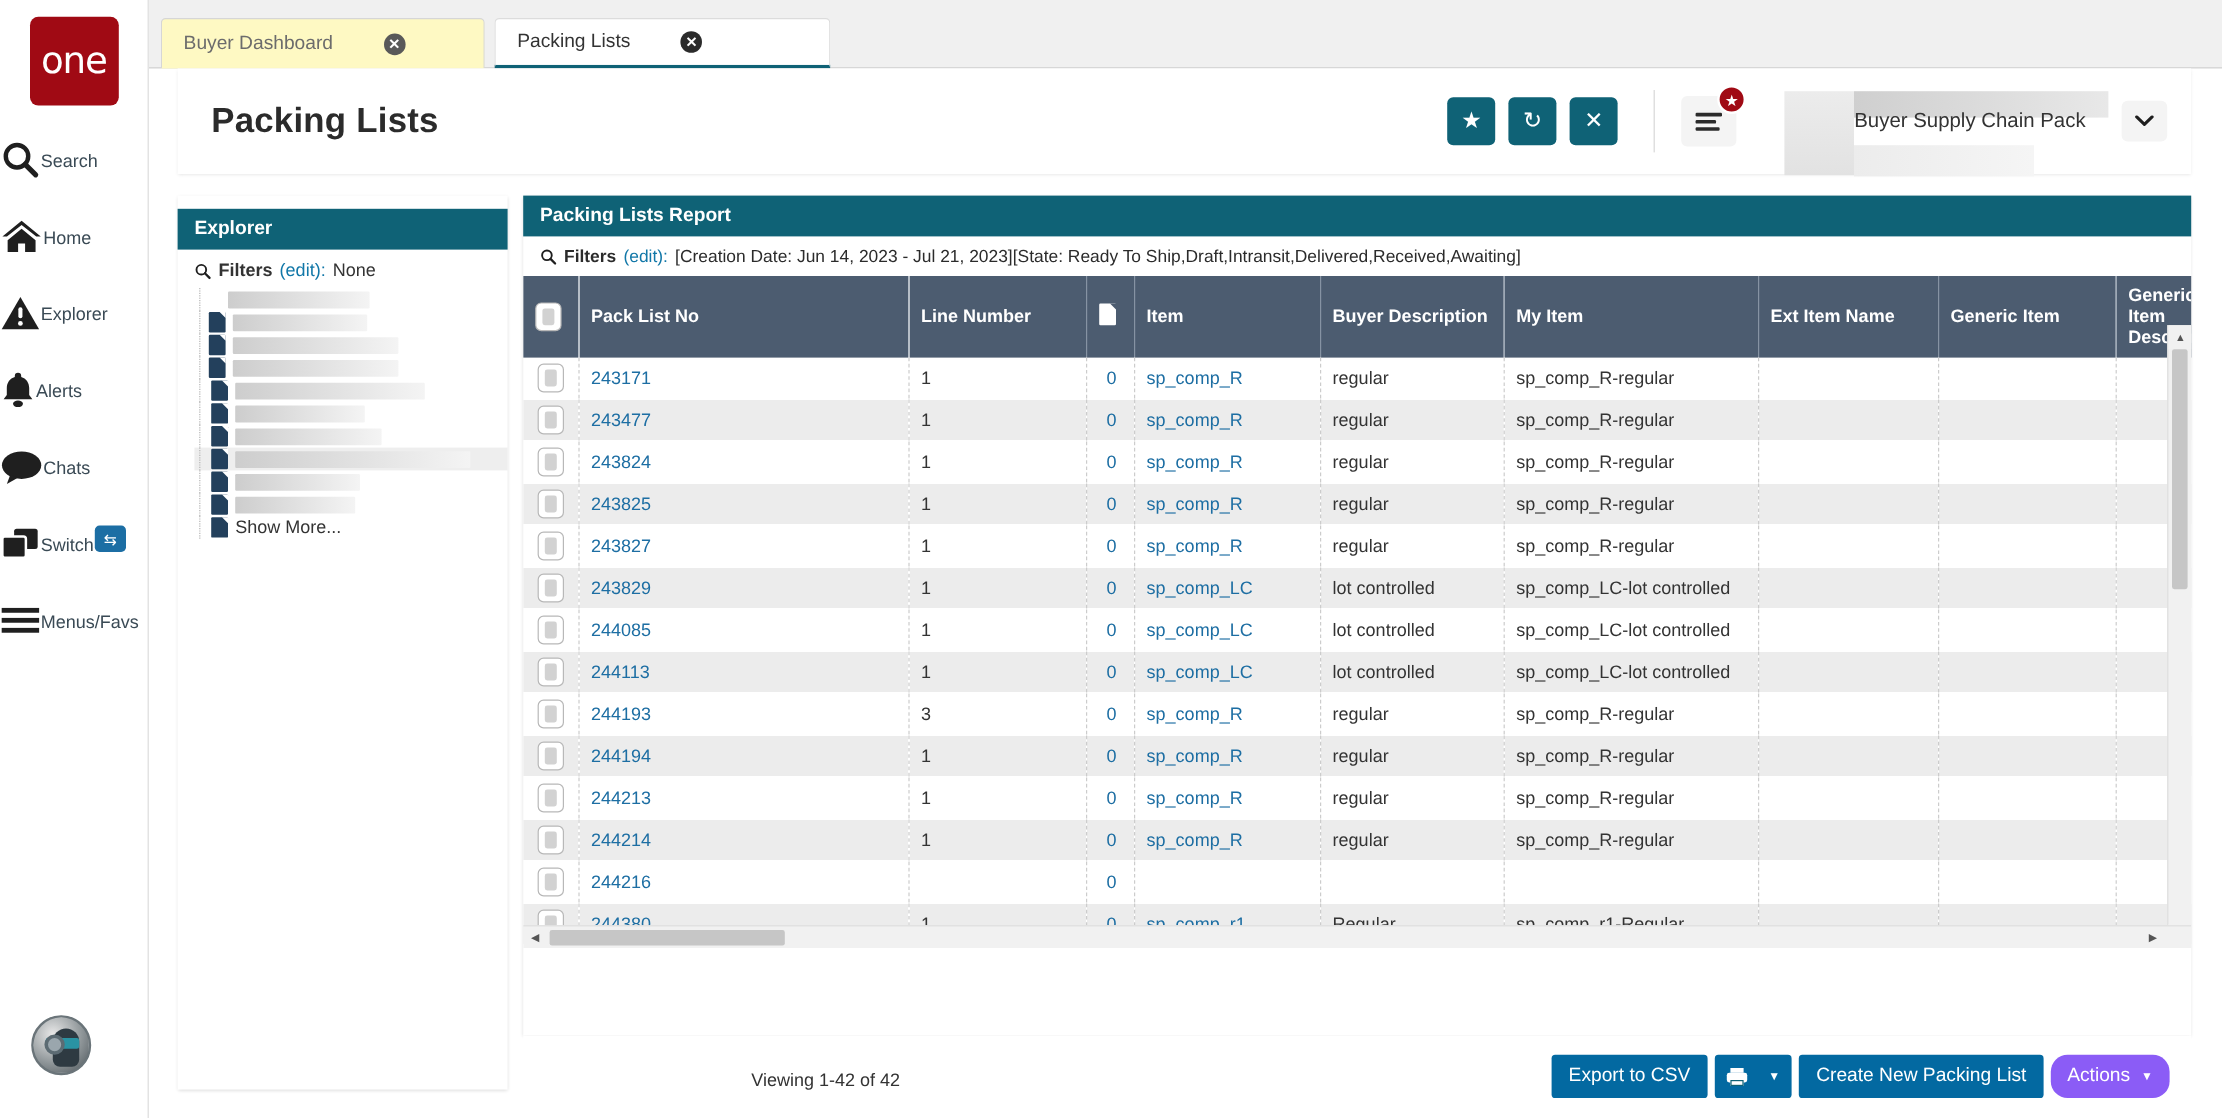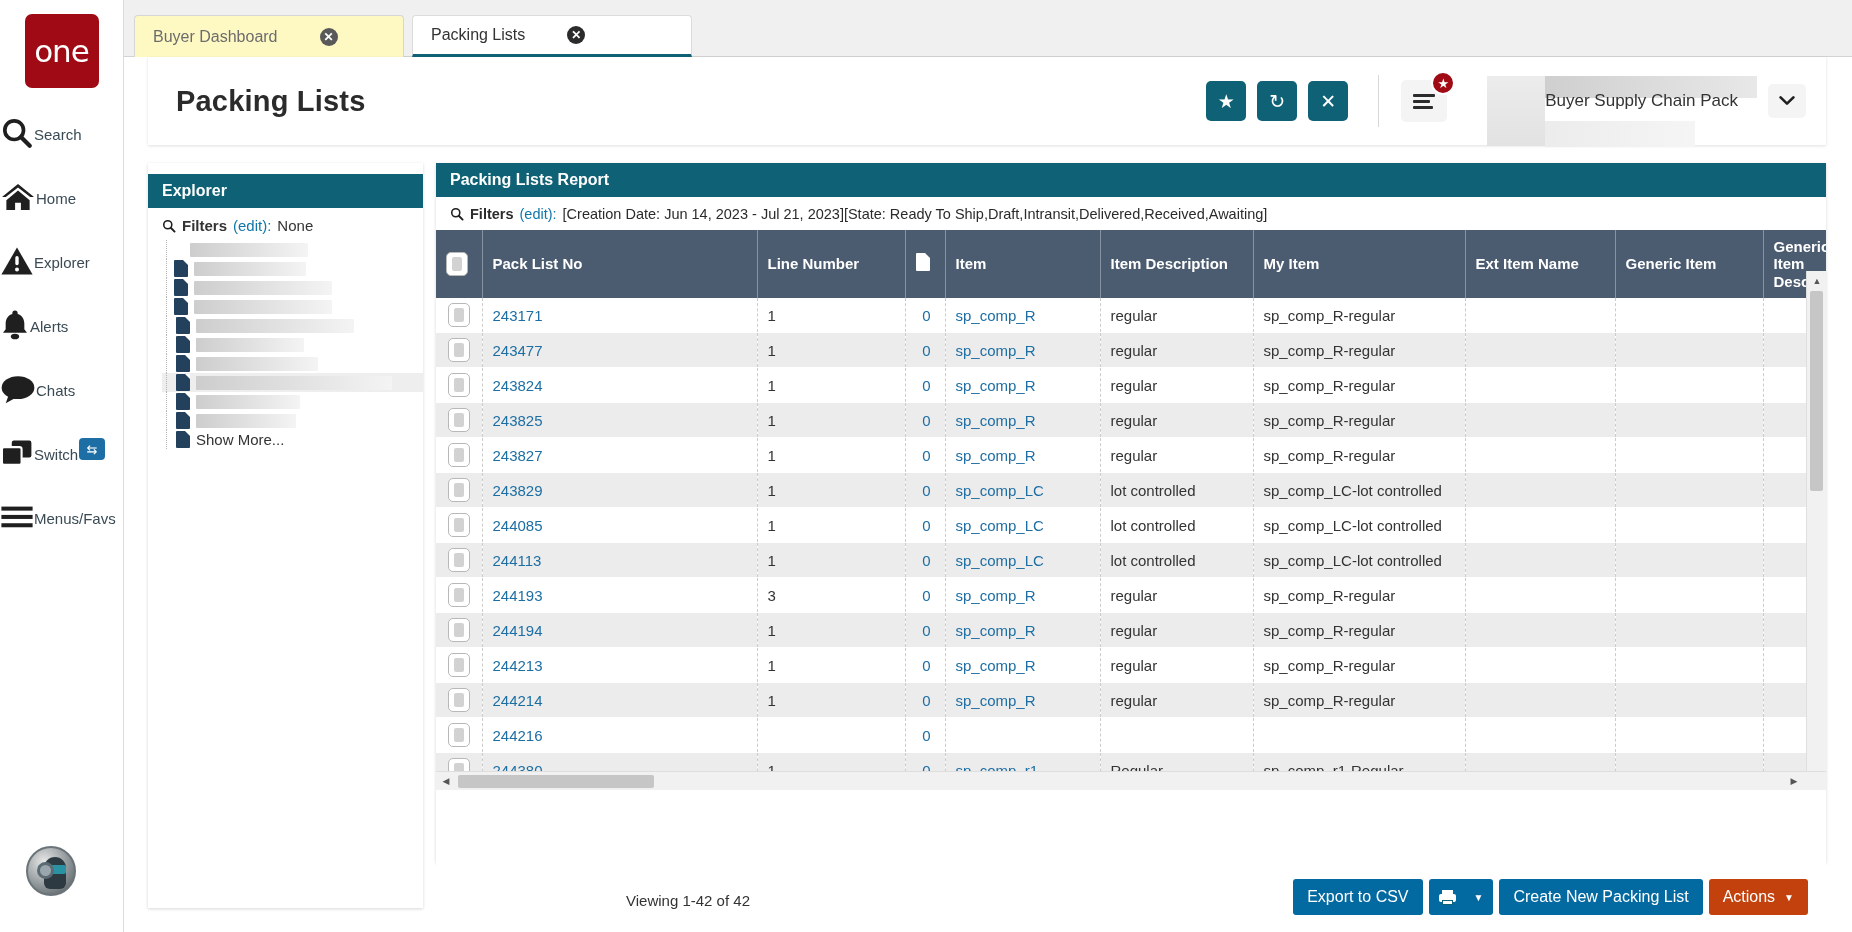--- a/index.html
+++ b/index.html
@@ -267,21 +267,21 @@
   .viewing { margin-left: 190px; font-size: 15px; color: #333; }
   .foot-btns {
     position: absolute; right: 18px; top: 16px; display: flex; align-items: center; gap: 6px;
   }
   .btn {
     background: #0369a1; color: #fff; font-size: 16px;
     padding: 0 14px; height: 36px; border: none; border-radius: 3px;
     display: flex; align-items: center; justify-content: center; cursor: pointer;
     font-family: "Liberation Sans", sans-serif;
   }
-  .btn.muted { background: #c2410c; }
+  .btn.muted { background: #8b5cf6; border-radius: 14px; }
   .btn .tri { margin-left: 9px; font-size: 10px; }
   .btn.print { padding: 0 10px; gap: 9px; }
 
   .printer {
     display: inline-block; width: 17px; height: 15px; position: relative;
   }
   .printer .body { position: absolute; left: 0; top: 4px; width: 17px; height: 8px; background: #fff; border-radius: 2px; }
   .printer .top { position: absolute; left: 3px; top: 0; width: 11px; height: 4px; background: #fff; }
   .printer .out { position: absolute; left: 3px; top: 10px; width: 11px; height: 5px; background: #fff; border: 1px solid #0f6276; }
 </style>
@@ -522,21 +522,21 @@
           </colgroup>
         <thead>
             <tr id="grid-head">
               <th class="chk-cell"><span class="chk">
                   <i></i>
                 </span></th>
               <th style="white-space: normal; line-height: 1.15;">Pack List No</th>
               <th style="white-space: normal; line-height: 1.15;">Line Number</th>
               <th><span class="pagefile-ic"></span></th>
               <th style="white-space: normal; line-height: 1.15;">Item</th>
-              <th style="white-space: normal; line-height: 1.15;">Item Description</th>
+              <th style="white-space: normal; line-height: 1.15;">Buyer Description</th>
               <th style="white-space: normal; line-height: 1.15;">My Item</th>
               <th style="white-space: normal; line-height: 1.15;">Ext Item Name</th>
               <th style="white-space: normal; line-height: 1.15;">Generic Item</th>
               <th style="white-space: normal; line-height: 1.15;">Generic Item Description</th>
             </tr>
           </thead>
         <tbody id="grid-body">
             <tr>
               <td class="chk-cell"><span class="chk">
                   <i></i>

